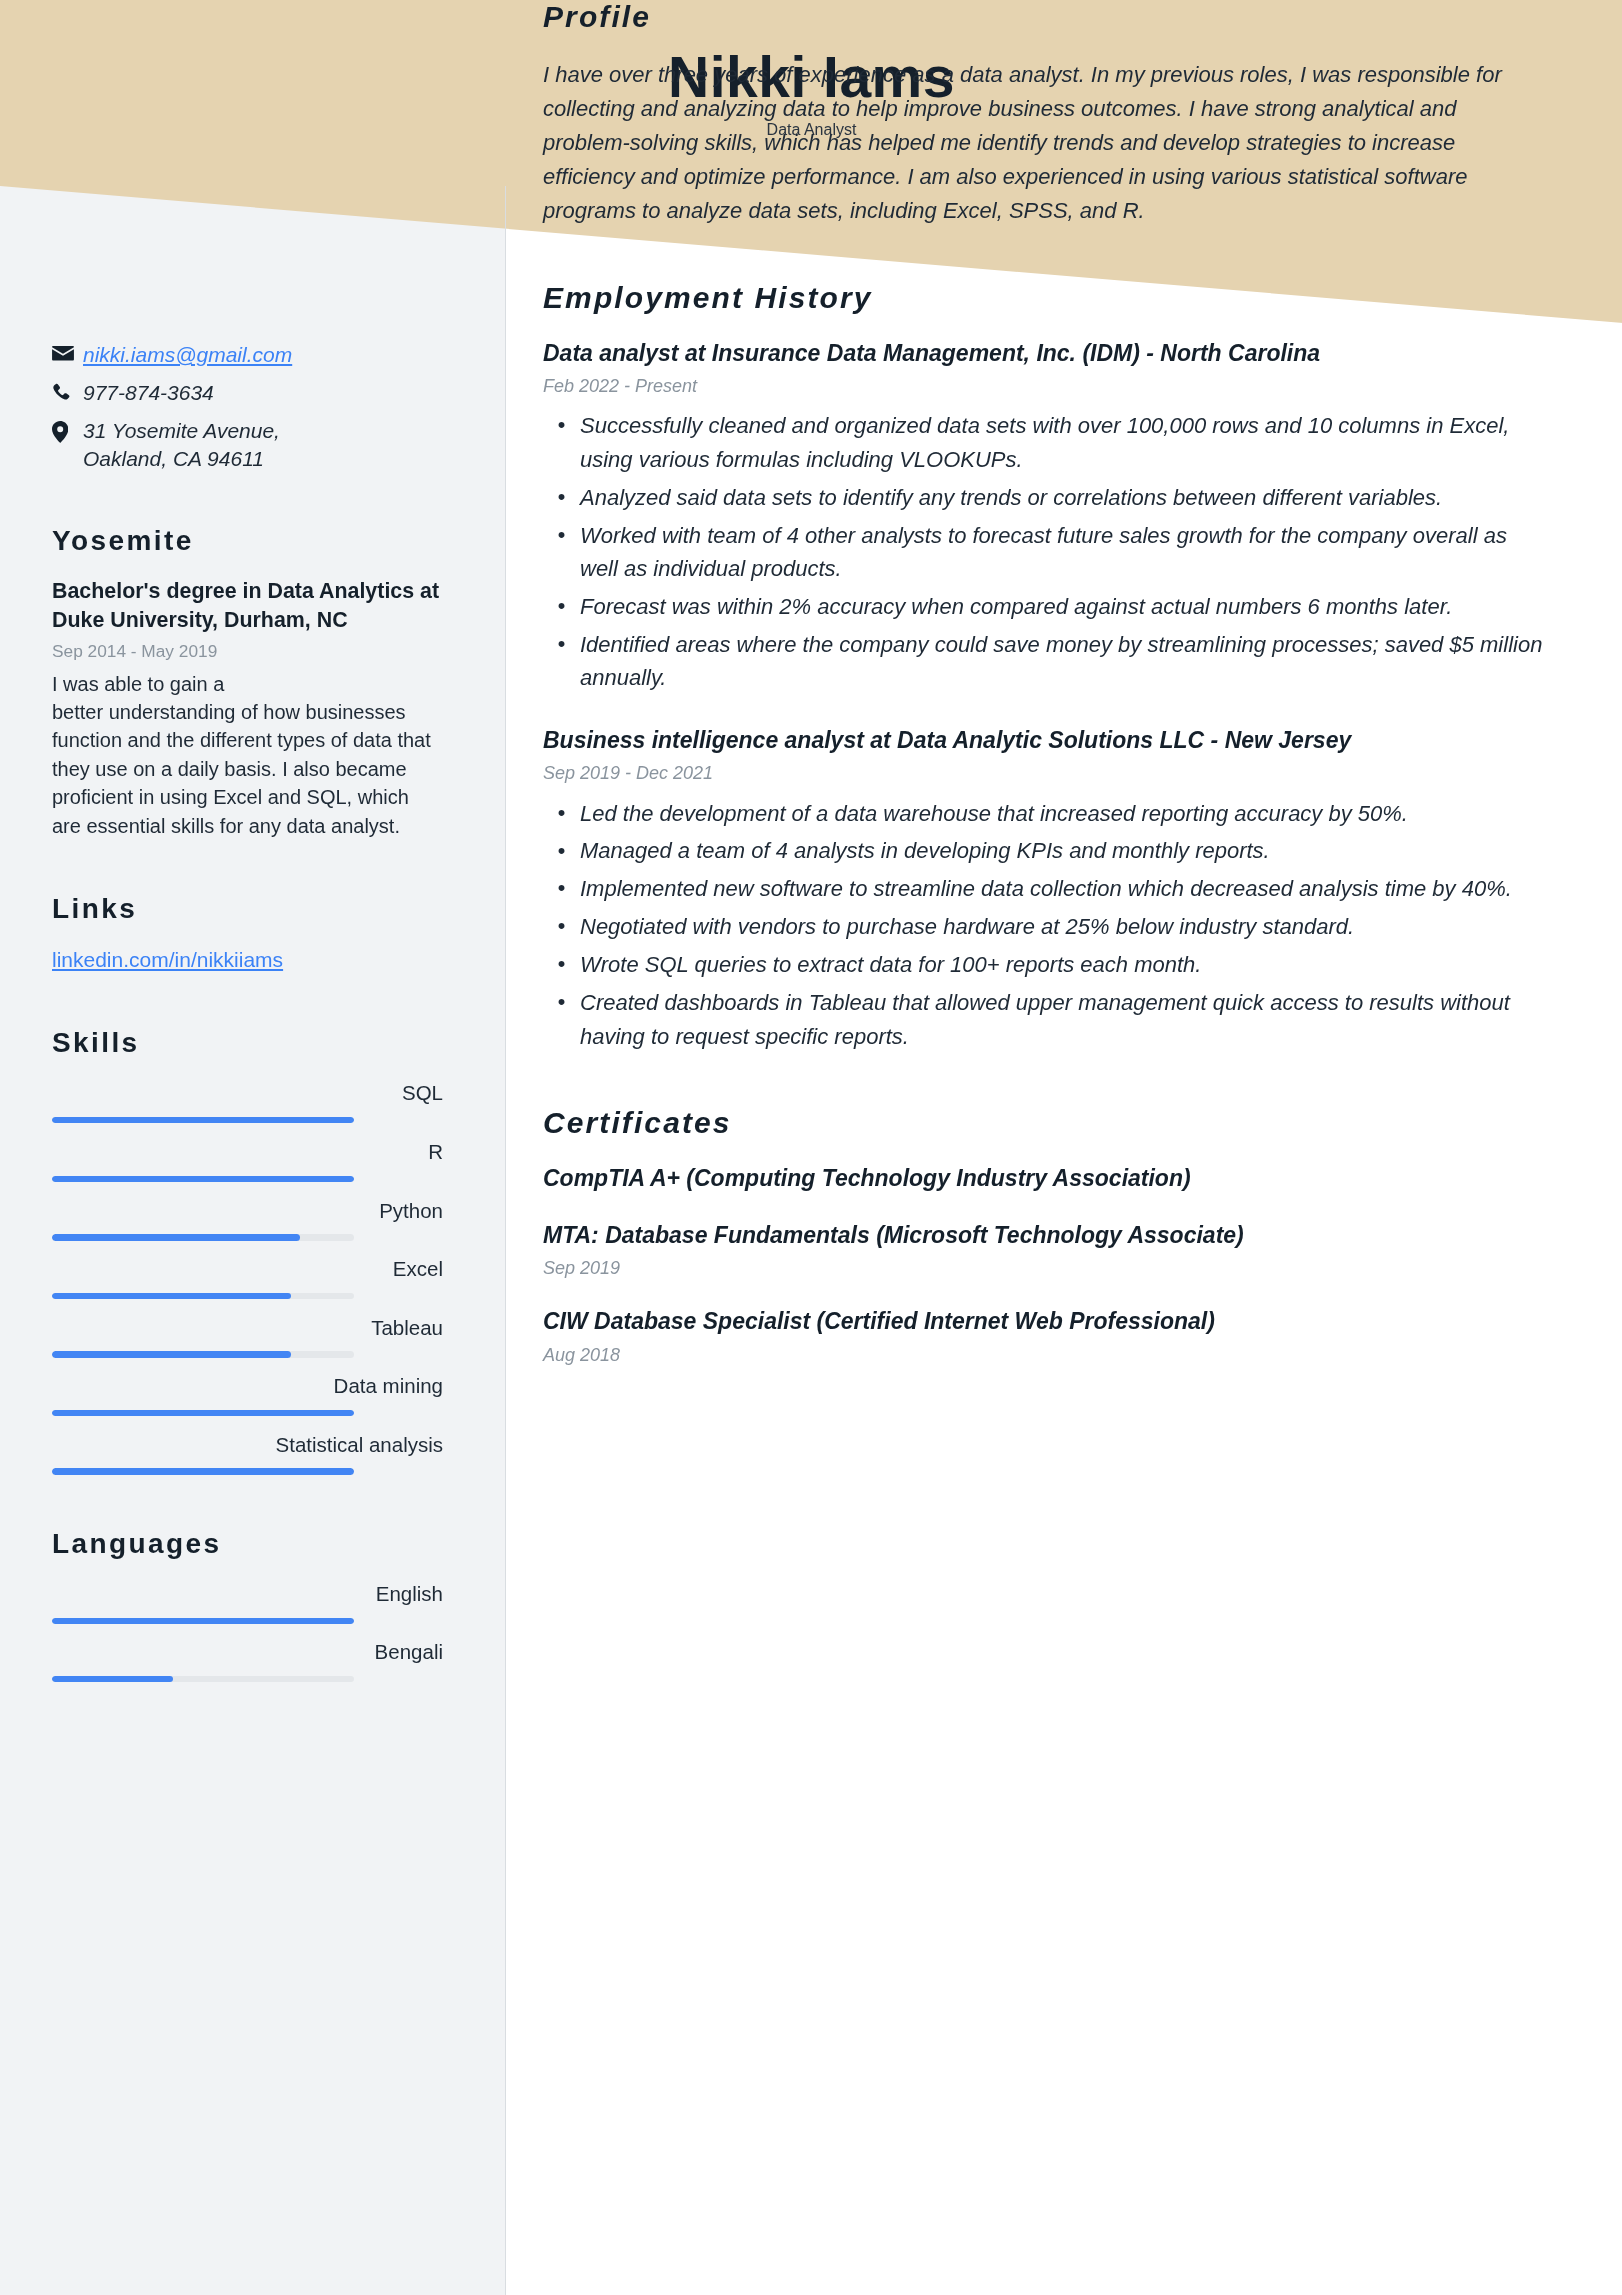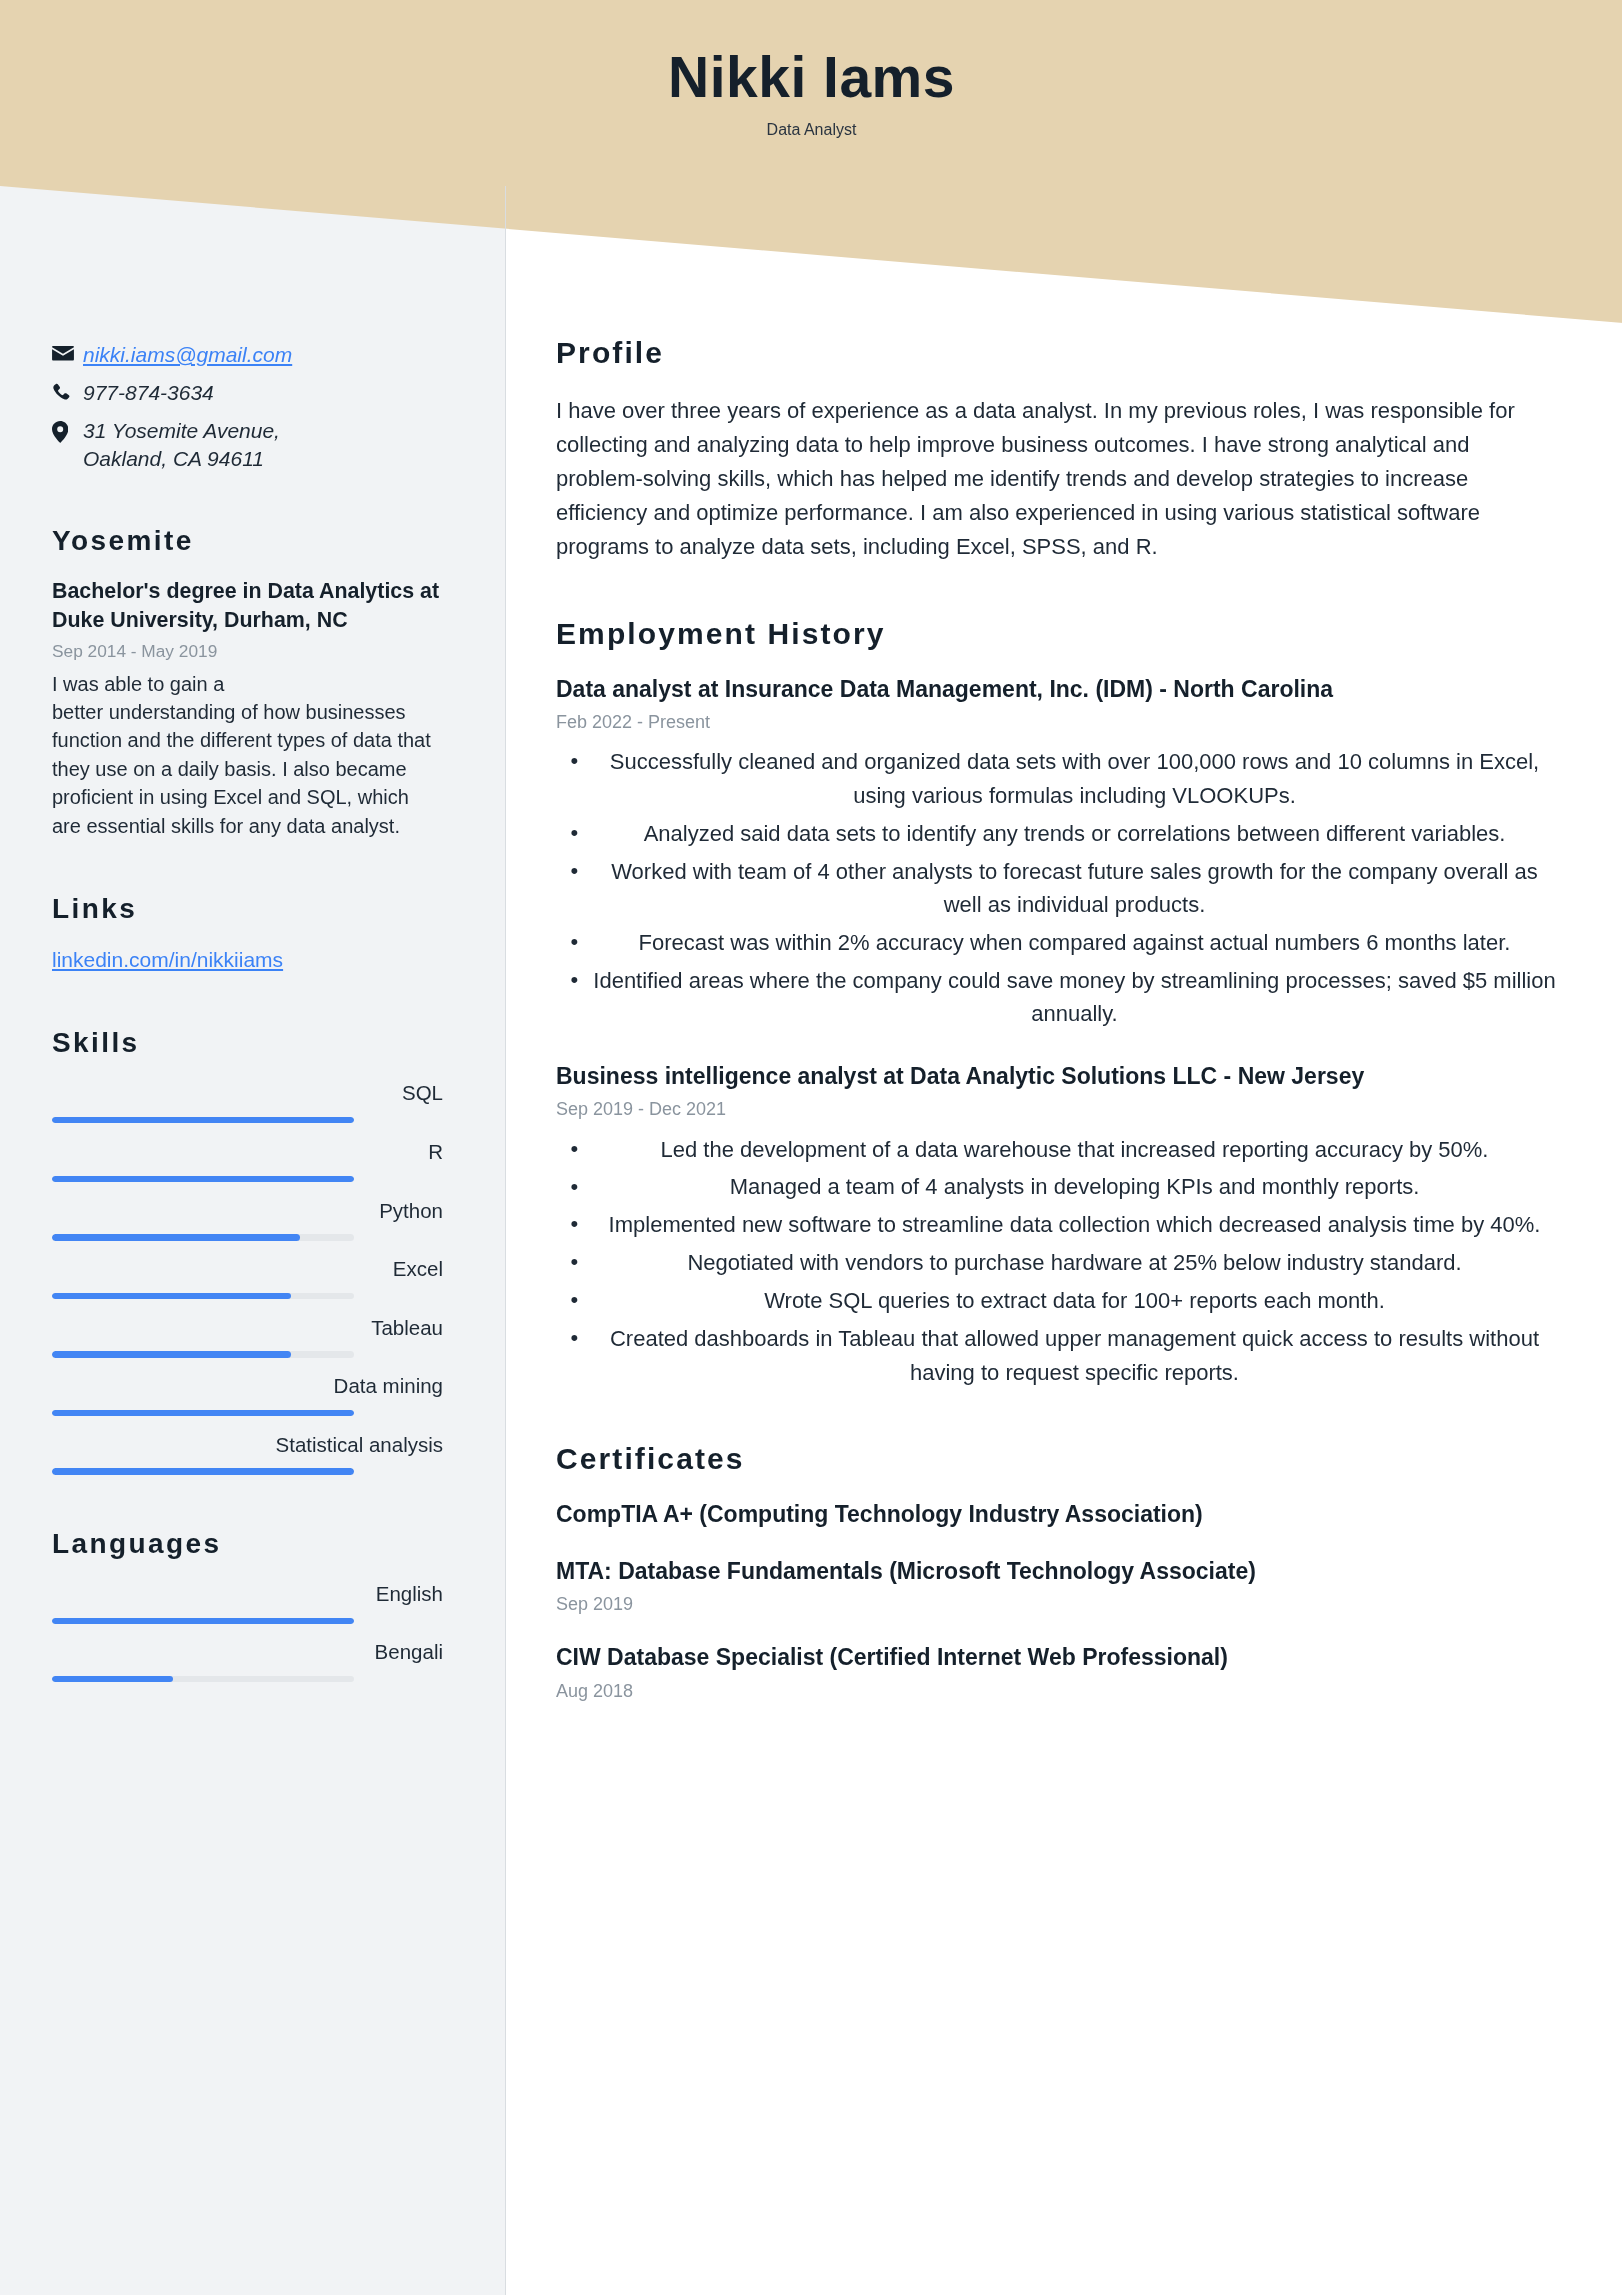--- a/index.html
+++ b/index.html
@@ -154,24 +154,24 @@
     top: 0; left: 0;
     height: 6.4px;
     background: #4285f4;
     border-radius: 3.6px;
   }
 
   
   #main {
     position: absolute;
     top: 0;
-    left: 556px;
+    left: 543px;
     width: 1000px;
     z-index: 3;
-    padding-top: 336px;
+    font-style: italic;
   }
   .main-heading {
     font-size: 30px;
     font-weight: 700;
     color: #15202b;
     letter-spacing: 2.1px;
     margin-bottom: 23.6px;
   }
   .section { margin-bottom: 53px; }
   .profile-text {
@@ -189,21 +189,20 @@
     font-size: 18px;
     color: #8a949e;
     margin-top: 6.4px;
     margin-bottom: 11px;
     line-height: 1.3;
   }
   ul.bullets {
     list-style: none;
     margin: 0 0 31px 0;
     padding: 0;
-    text-align: center;
   }
   ul.bullets li {
     position: relative;
     font-size: 22px;
     color: #1f2a36;
     line-height: 1.52;
     padding-left: 37px;
     margin-bottom: 4.5px;
   }
   ul.bullets li::before {

